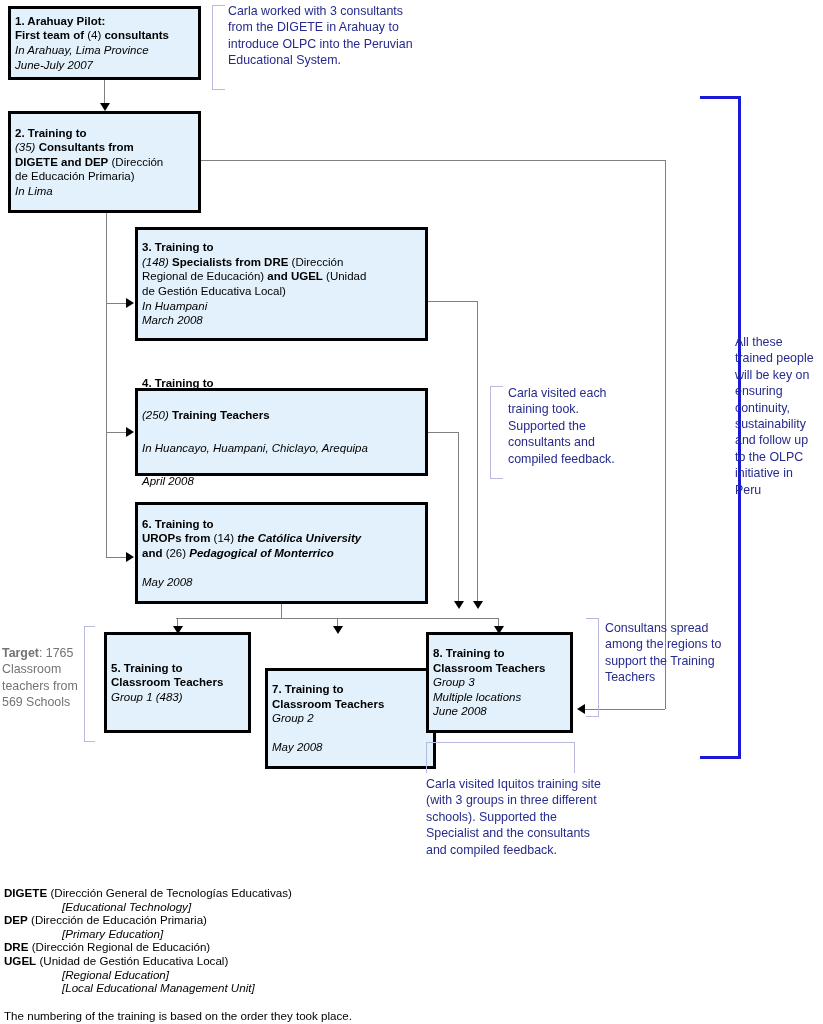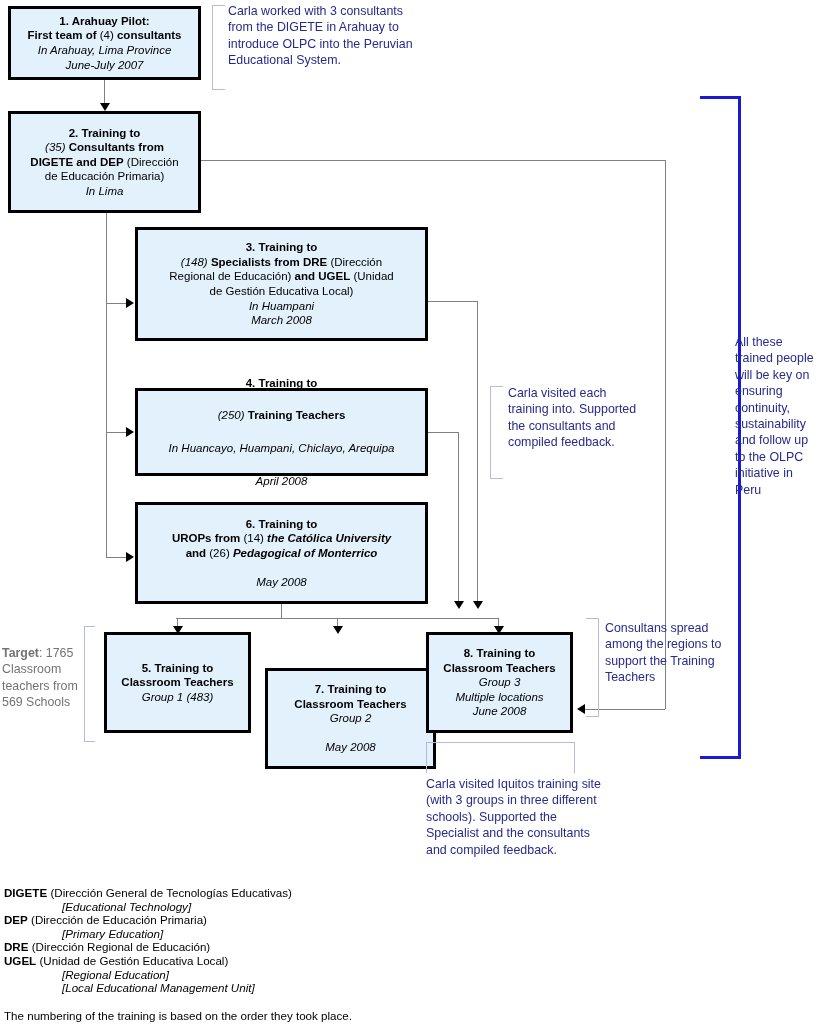--- a/index.html
+++ b/index.html
@@ -14,21 +14,21 @@
   #stage{position:absolute;left:0;top:0;width:823px;height:1024px;}
 
   
   .pbox{
     position:absolute;
     background:#e2f1fb;
     border:3px solid #000;
     box-sizing:border-box;
     display:flex;
     flex-direction:column;
-    align-items:center;
+    align-items:flex-start;
     justify-content:center;
     text-align:center;
     font-size:11.5px;
     line-height:14.6px;
     padding:3px 4px;
   }
   .pbox .wrapln{display:block;}
   .b{font-weight:bold;}
   .i{font-style:italic;}
   .bi{font-weight:bold;font-style:italic;}
@@ -171,21 +171,21 @@
   <div class="brk brk-l" style="left:212px;top:5px;width:12px;height:83px;"></div>
   <div class="brk brk-l" style="left:490px;top:386px;width:12px;height:91px;"></div>
   <div class="brk brk-r" style="left:586px;top:618px;width:12px;height:97px;"></div>
   <div class="brk brk-u" style="left:426px;top:742px;width:147px;height:30px;"></div>
   <div class="brk brk-l" style="left:84px;top:626px;width:10px;height:114px;"></div>
 
   <div class="bigbrk" style="left:700px;top:96px;width:38px;height:657px;"></div>
 
   <div class="note" style="left:228px;top:3px;width:200px;">Carla worked with 3 consultants from the DIGETE in Arahuay to introduce OLPC into the Peruvian Educational System.</div>
 
-  <div class="note" style="left:508px;top:385px;width:130px;">Carla visited each training into. Supported the consultants and compiled feedback.</div>
+  <div class="note" style="left:508px;top:385px;width:130px;">Carla visited each training took. Supported the consultants and compiled feedback.</div>
 
   <div class="note" style="left:605px;top:620px;width:130px;">Consultans spread among the regions to support the Training Teachers</div>
 
   <div class="note" style="left:426px;top:776px;width:175px;">Carla visited Iquitos training site (with 3 groups in three different schools). Supported the Specialist and the consultants and compiled feedback.</div>
 
   <div class="note" style="left:735px;top:334px;width:80px;">All these trained people will be key on ensuring continuity, sustainability and follow up to the OLPC initiative in Peru</div>
 
   <div class="target" style="left:2px;top:645px;width:84px;">
     <span class="b">Target</span><span>: 1765 Classroom teachers from 569 Schools</span>
   </div>

